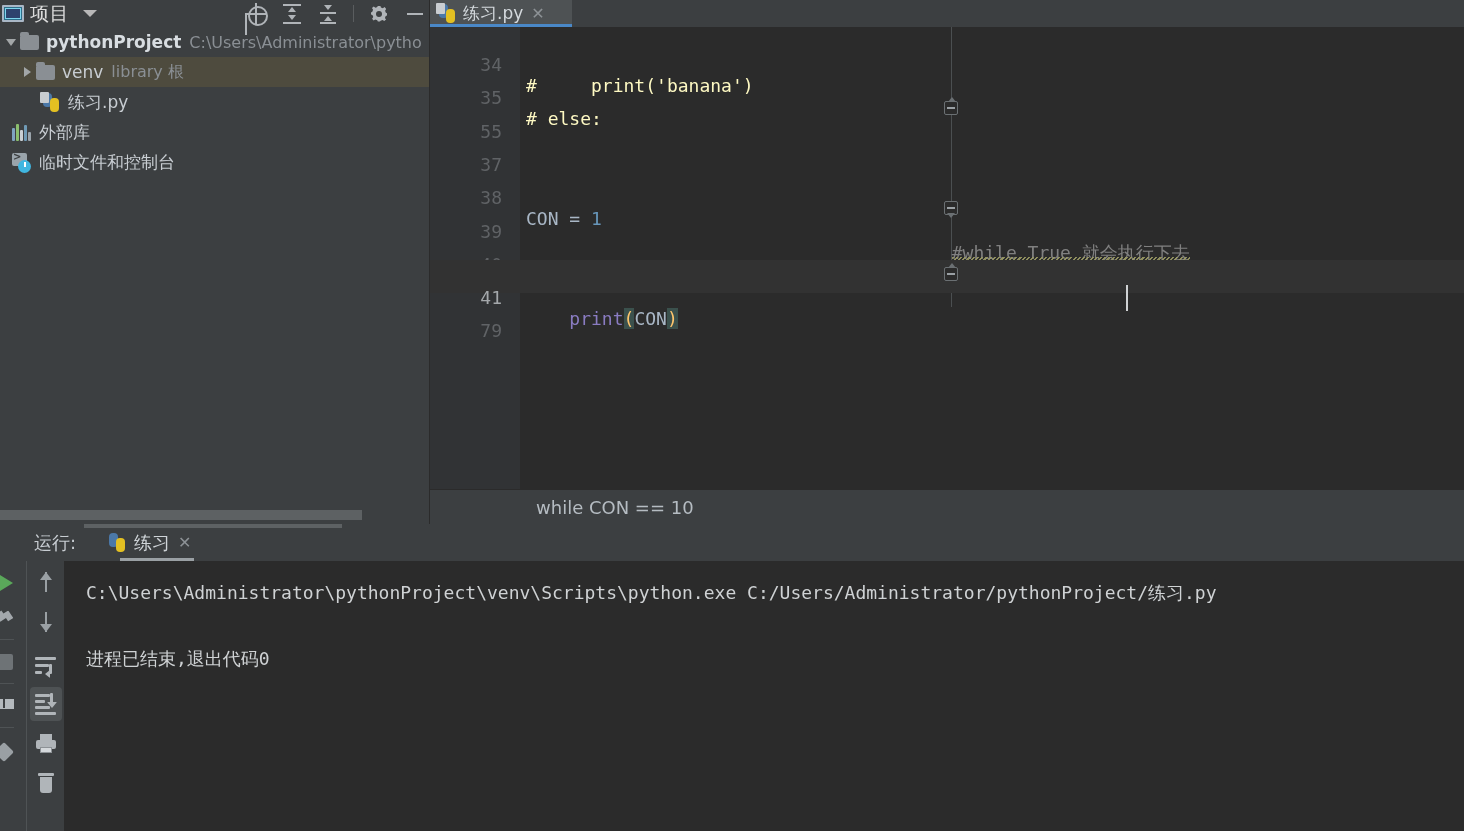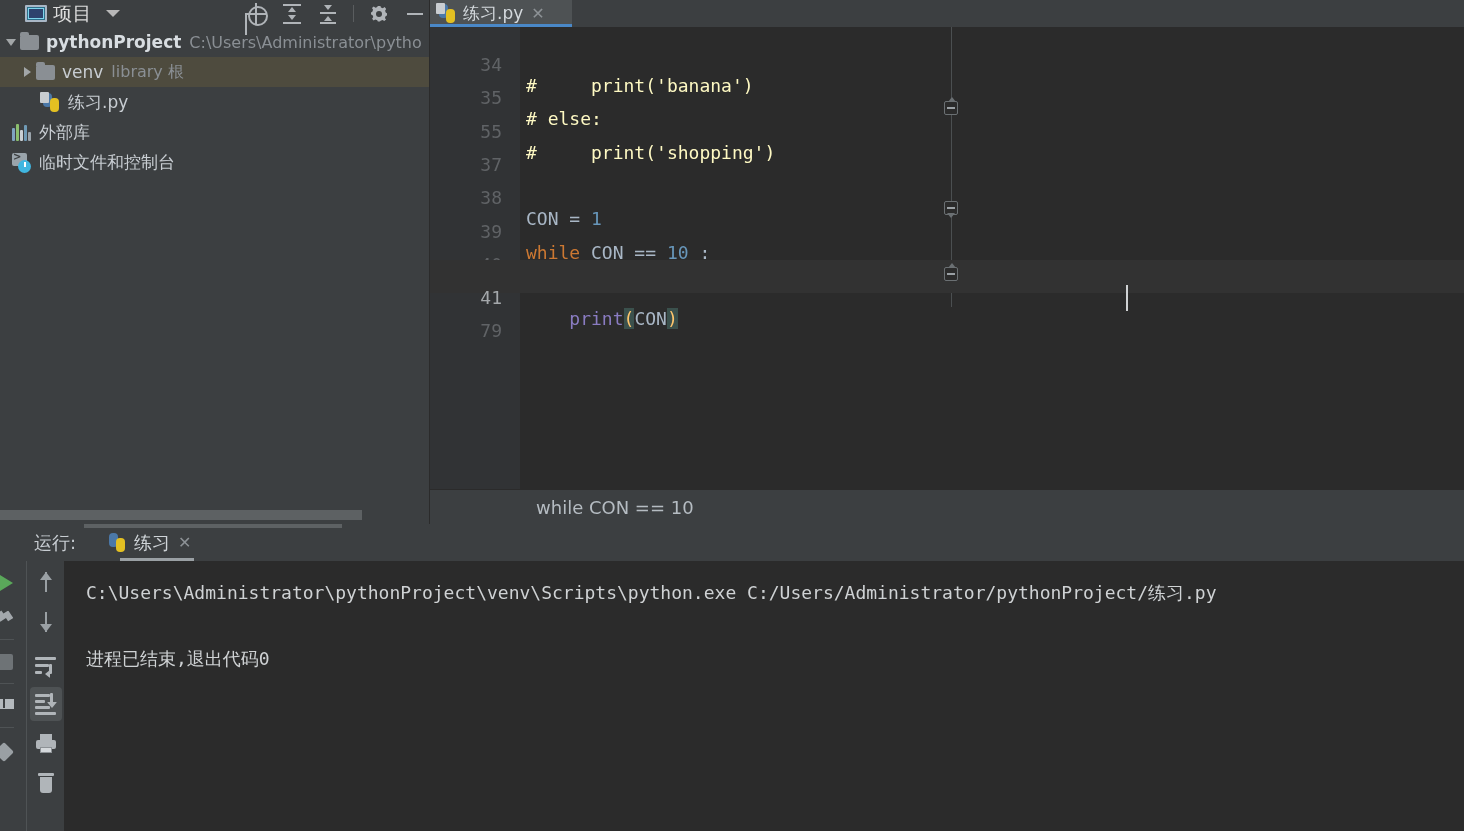--- a/index.html
+++ b/index.html
@@ -11,21 +11,21 @@
   }
   #app { position:relative; width:1464px; height:831px; }
 
   
   #project-panel {
     position:absolute; left:0; top:0; width:430px; height:524px;
     background:#3c3f41;
   }
   #project-header {
     position:relative; height:27px; background:#3c3f41;
-    display:flex; align-items:center;padding-left:23px;
+    display:flex; align-items:center;
   }
   .proj-window-icon {
     width:22px; height:17px; margin-left:2px; margin-right:6px;
     border:2px solid #a9b7c6; background:#2b6f8a; border-radius:1px;
     position:relative; flex:none;
   }
   .proj-window-icon::after{
     content:""; position:absolute; left:1px; top:1px; right:1px; bottom:1px;
     background:#2e436e; border:1px solid #7fd4ec;
   }
@@ -523,36 +523,34 @@
         <span class="ctext c-comment">#     print('banana')</span>
       </div>
 
       <div class="code-line" style="top:33.3px;">
         <span class="ln">35</span>
         <span class="ctext c-comment"># else:</span>
       </div>
 
       <div class="code-line" style="top:66.6px;">
         <span class="ln">55</span>
-        <span class="ctext c-comment">#     print('shopping')</span>
       </div>
 
       <div class="code-line" style="top:99.9px;">
         <span class="ln">37</span>
         <span class="ctext"></span>
       </div>
 
       <div class="code-line" style="top:133.2px;">
         <span class="ln">38</span>
         <span class="ctext"><span class="c-id">CON = </span><span class="c-num">1</span></span>
       </div>
 
       <div class="code-line" style="top:166.5px;">
         <span class="ln">39</span>
-        <span class="ctext"><span class="c-kw">while</span><span class="c-id"> CON == </span><span class="c-num">10</span><span class="c-id"> :</span></span>
         <span class="ctext c-warn" style="left:435px;"><span>#while True 就会执行下去</span><span class="squiggle"></span></span>
       </div>
 
       <div class="code-line" style="top:199.8px;">
         <span class="ln">40</span>
         <span class="ctext"><span class="c-id">    CON += </span><span class="c-num">1</span></span>
       </div>
 
       <div class="code-line cur" style="top:233.1px;">
         <span class="ln">41</span>

